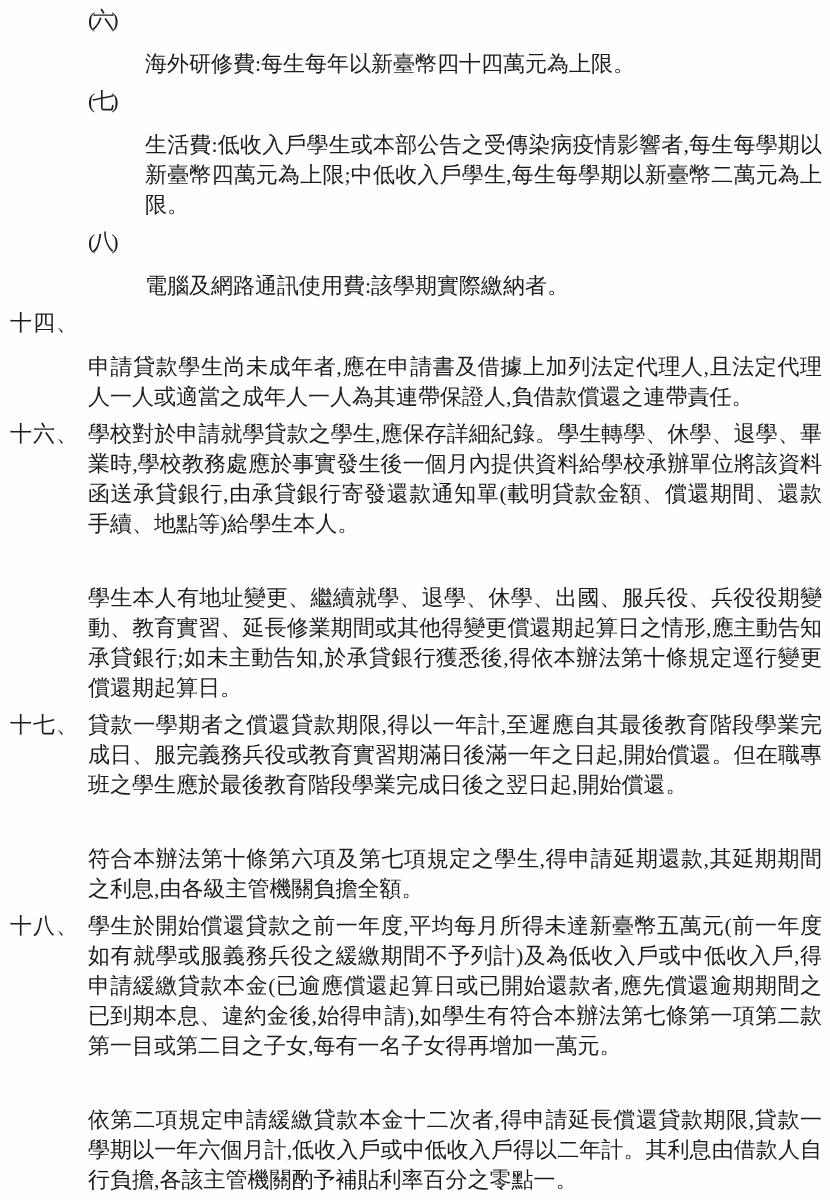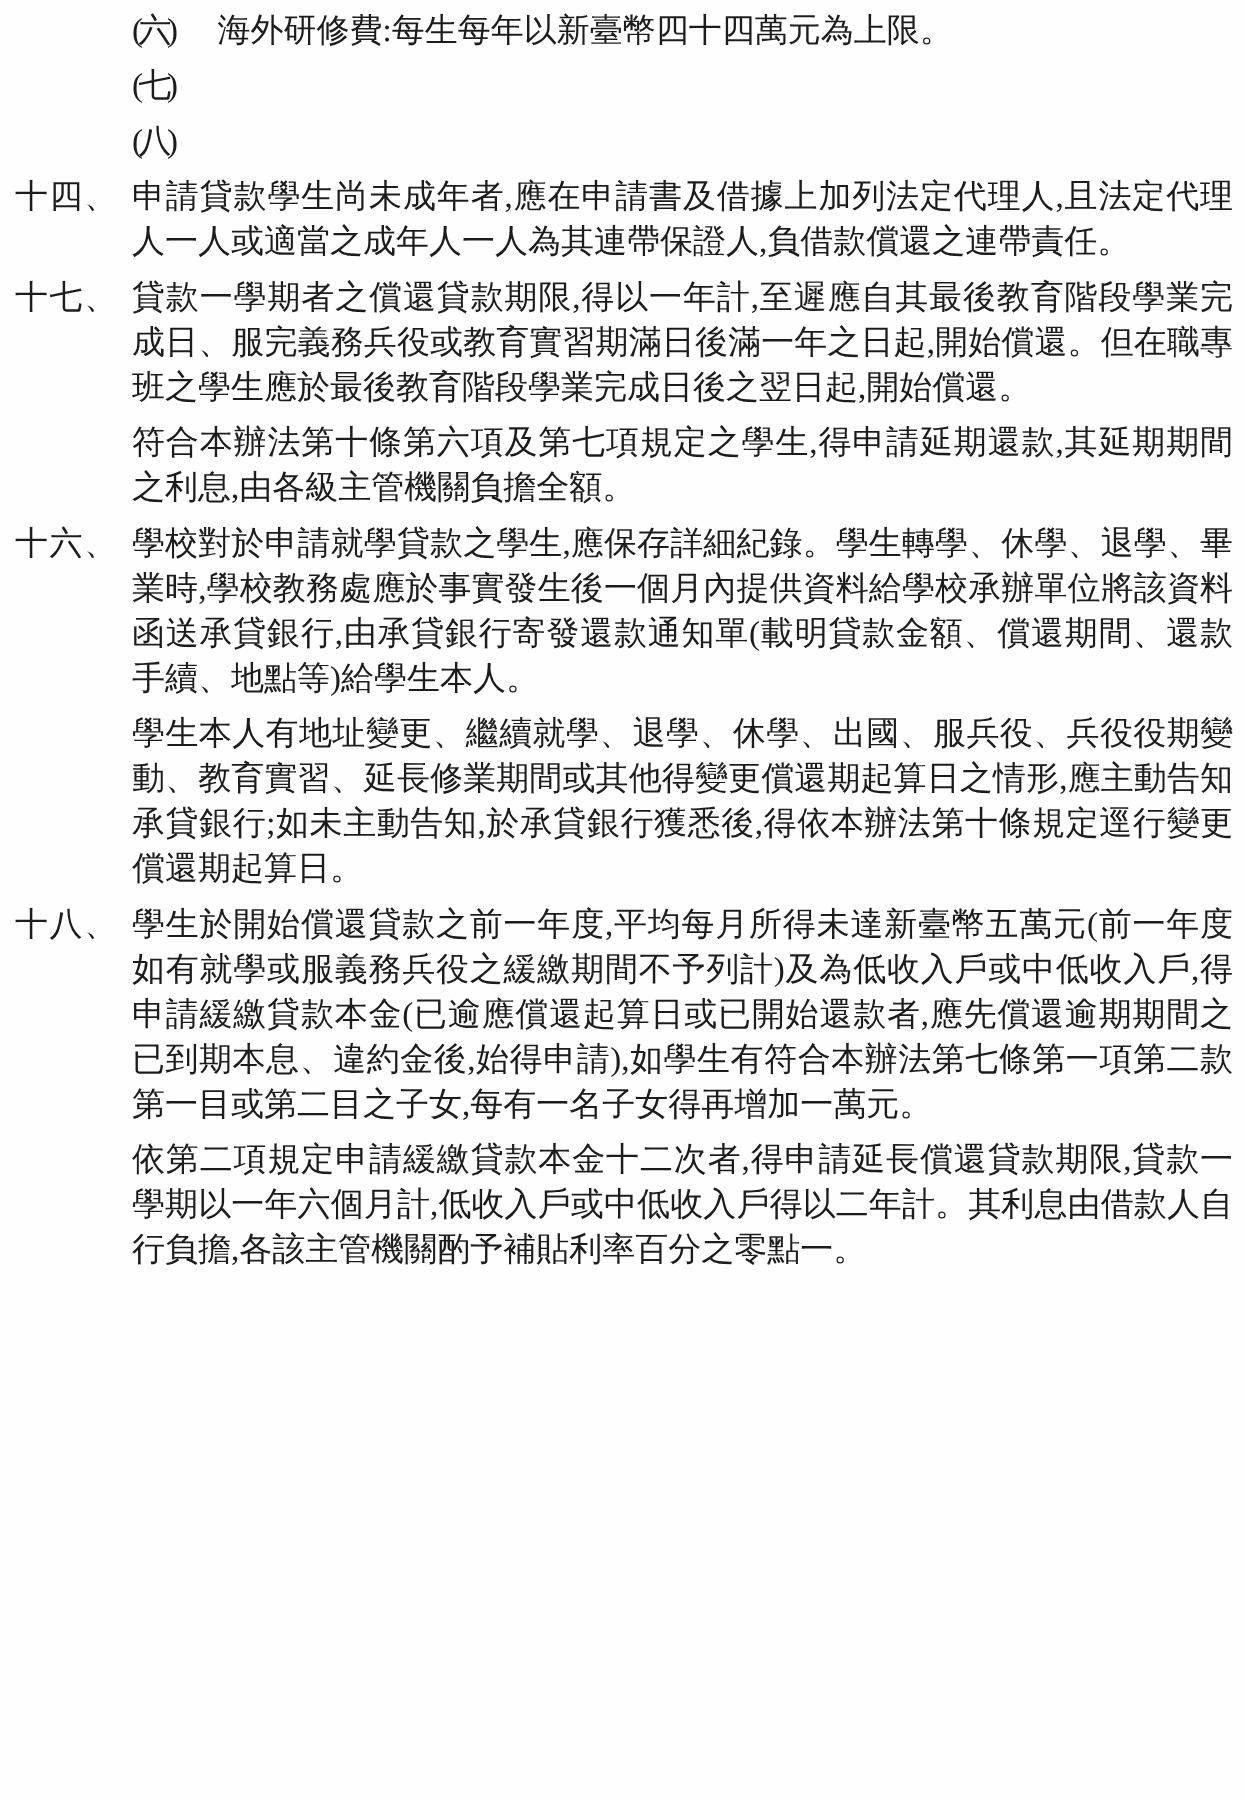--- a/index.html
+++ b/index.html
@@ -43,64 +43,70 @@
   }
   .paras {
     flex: 1 1 auto;
     min-width: 0;
   }
   .para {
     text-align: justify;
     text-justify: inter-ideograph;
     margin-bottom: 7px;
   }
-  .para:last-child { margin-bottom: 0; }
+  .para:last-child { margin-bottom: 0; margin-top: 44px; }
 </style>
 </head>
 <body>
 
 <div class="doc">
   <div id="clause-list">
   <div class="item sub">
     <div class="label">(六)</div>
     <div class="paras">
           <p class="para">海外研修費:每生每年以新臺幣四十四萬元為上限。</p>
         </div>
   </div>
 
   <div class="item sub">
     <div class="label">(七)</div>
+    <div class="paras">
+          <p class="para">生活費:低收入戶學生或本部公告之受傳染病疫情影響者,每生每學期以新臺幣四萬元為上限;中低收入戶學生,每生每學期以新臺幣二萬元為上限。</p>
+        </div>
   </div>
 
   <div class="item sub">
     <div class="label">(八)</div>
+    <div class="paras">
+          <p class="para">電腦及網路通訊使用費:該學期實際繳納者。</p>
+        </div>
   </div>
 
 
   <div class="item main">
     <div class="label">十四、</div>
     <div class="paras">
           <p class="para">申請貸款學生尚未成年者,應在申請書及借據上加列法定代理人,且法定代理人一人或適當之成年人一人為其連帶保證人,負借款償還之連帶責任。</p>
         </div>
   </div>
 
 
   <div class="item main">
+    <div class="label">十六、</div>
+    <div class="paras">
+          <p class="para">學校對於申請就學貸款之學生,應保存詳細紀錄。學生轉學、休學、退學、畢業時,學校教務處應於事實發生後一個月內提供資料給學校承辦單位將該資料函送承貸銀行,由承貸銀行寄發還款通知單(載明貸款金額、償還期間、還款手續、地點等)給學生本人。</p>
+          <p class="para">學生本人有地址變更、繼續就學、退學、休學、出國、服兵役、兵役役期變動、教育實習、延長修業期間或其他得變更償還期起算日之情形,應主動告知承貸銀行;如未主動告知,於承貸銀行獲悉後,得依本辦法第十條規定逕行變更償還期起算日。</p>
+        </div>
+  </div>
+
+  <div class="item main">
     <div class="label">十七、</div>
     <div class="paras">
           <p class="para">貸款一學期者之償還貸款期限,得以一年計,至遲應自其最後教育階段學業完成日、服完義務兵役或教育實習期滿日後滿一年之日起,開始償還。但在職專班之學生應於最後教育階段學業完成日後之翌日起,開始償還。</p>
           <p class="para">符合本辦法第十條第六項及第七項規定之學生,得申請延期還款,其延期期間之利息,由各級主管機關負擔全額。</p>
-        </div>
-  </div>
-
-  <div class="item main">
-    <div class="label">十六、</div>
-    <div class="paras">
-          <p class="para">學校對於申請就學貸款之學生,應保存詳細紀錄。學生轉學、休學、退學、畢業時,學校教務處應於事實發生後一個月內提供資料給學校承辦單位將該資料函送承貸銀行,由承貸銀行寄發還款通知單(載明貸款金額、償還期間、還款手續、地點等)給學生本人。</p>
-          <p class="para">學生本人有地址變更、繼續就學、退學、休學、出國、服兵役、兵役役期變動、教育實習、延長修業期間或其他得變更償還期起算日之情形,應主動告知承貸銀行;如未主動告知,於承貸銀行獲悉後,得依本辦法第十條規定逕行變更償還期起算日。</p>
         </div>
   </div>
 
   <div class="item main">
     <div class="label">十八、</div>
     <div class="paras">
           <p class="para">學生於開始償還貸款之前一年度,平均每月所得未達新臺幣五萬元(前一年度如有就學或服義務兵役之緩繳期間不予列計)及為低收入戶或中低收入戶,得申請緩繳貸款本金(已逾應償還起算日或已開始還款者,應先償還逾期期間之已到期本息、違約金後,始得申請),如學生有符合本辦法第七條第一項第二款第一目或第二目之子女,每有一名子女得再增加一萬元。</p>
           <p class="para">依第二項規定申請緩繳貸款本金十二次者,得申請延長償還貸款期限,貸款一學期以一年六個月計,低收入戶或中低收入戶得以二年計。其利息由借款人自行負擔,各該主管機關酌予補貼利率百分之零點一。</p>
         </div>
   </div>

